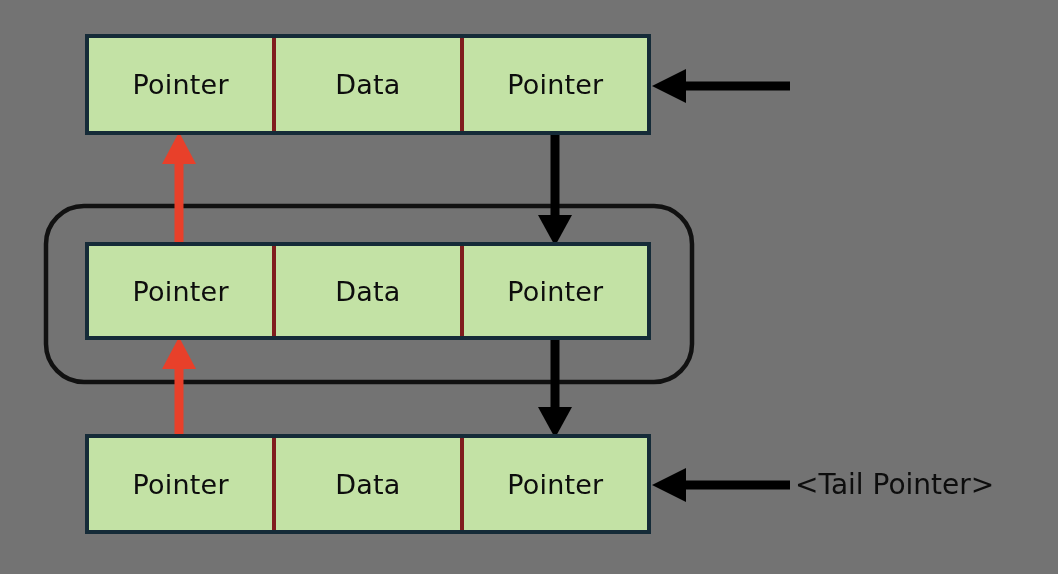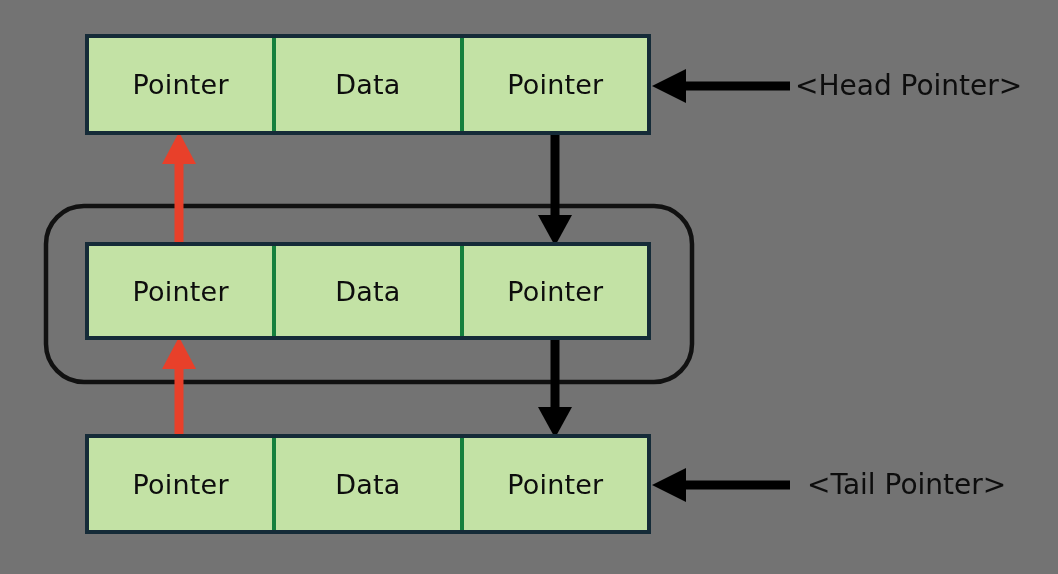--- a/index.html
+++ b/index.html
@@ -37,21 +37,21 @@
     flex: 1 1 0;
     display: flex;
     align-items: center;
     justify-content: center;
     font-size: 27px;
     color: #0d0d0d;
     letter-spacing: 0.2px;
     line-height: 1;
   }
   .cell + .cell {
-    border-left: 4px solid #15803d;
+    border-left: 4px solid #7f1d1d;
     text-align: center;
   }
   .side-label {
     position: absolute;
     font-size: 28px;
     color: #0d0d0d;
     white-space: nowrap;
     line-height: 1;
     z-index: 4;
   }
@@ -107,18 +107,17 @@
     <div class="cell">Data</div>
     <div class="cell">Pointer</div>
   </div>
 
   <div class="node-box" style="left:85px; top:434px; width:566px; height:100px;">
     <div class="cell">Pointer</div>
     <div class="cell">Data</div>
     <div class="cell">Pointer</div>
   </div>
 
-  <div class="side-label" style="left:795px; top:72px;">&lt;Head Pointer&gt;</div>
 
 
-  <div class="side-label" style="left:795px; top:471px;margin-left:12px;">&lt;Tail Pointer&gt;</div>
+  <div class="side-label" style="left:795px; top:471px;">&lt;Tail Pointer&gt;</div>
 
 </div>
 
 </body></html>

